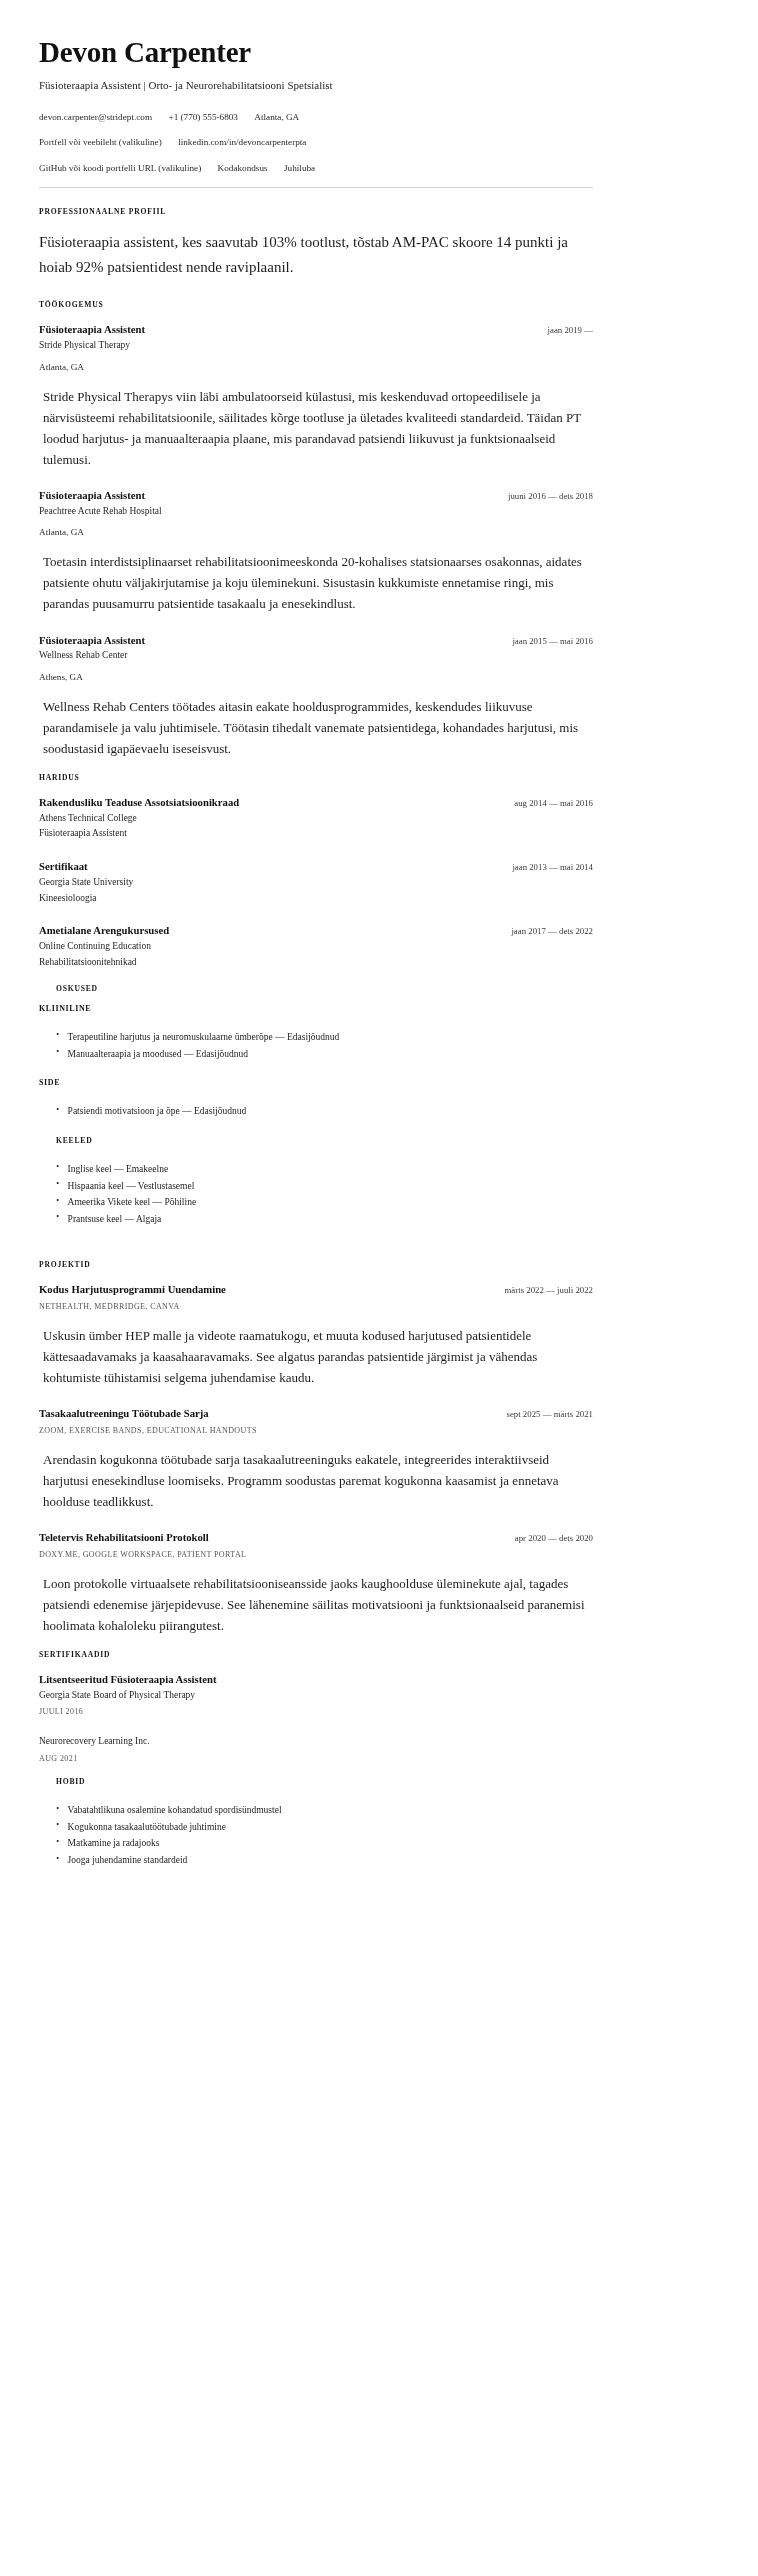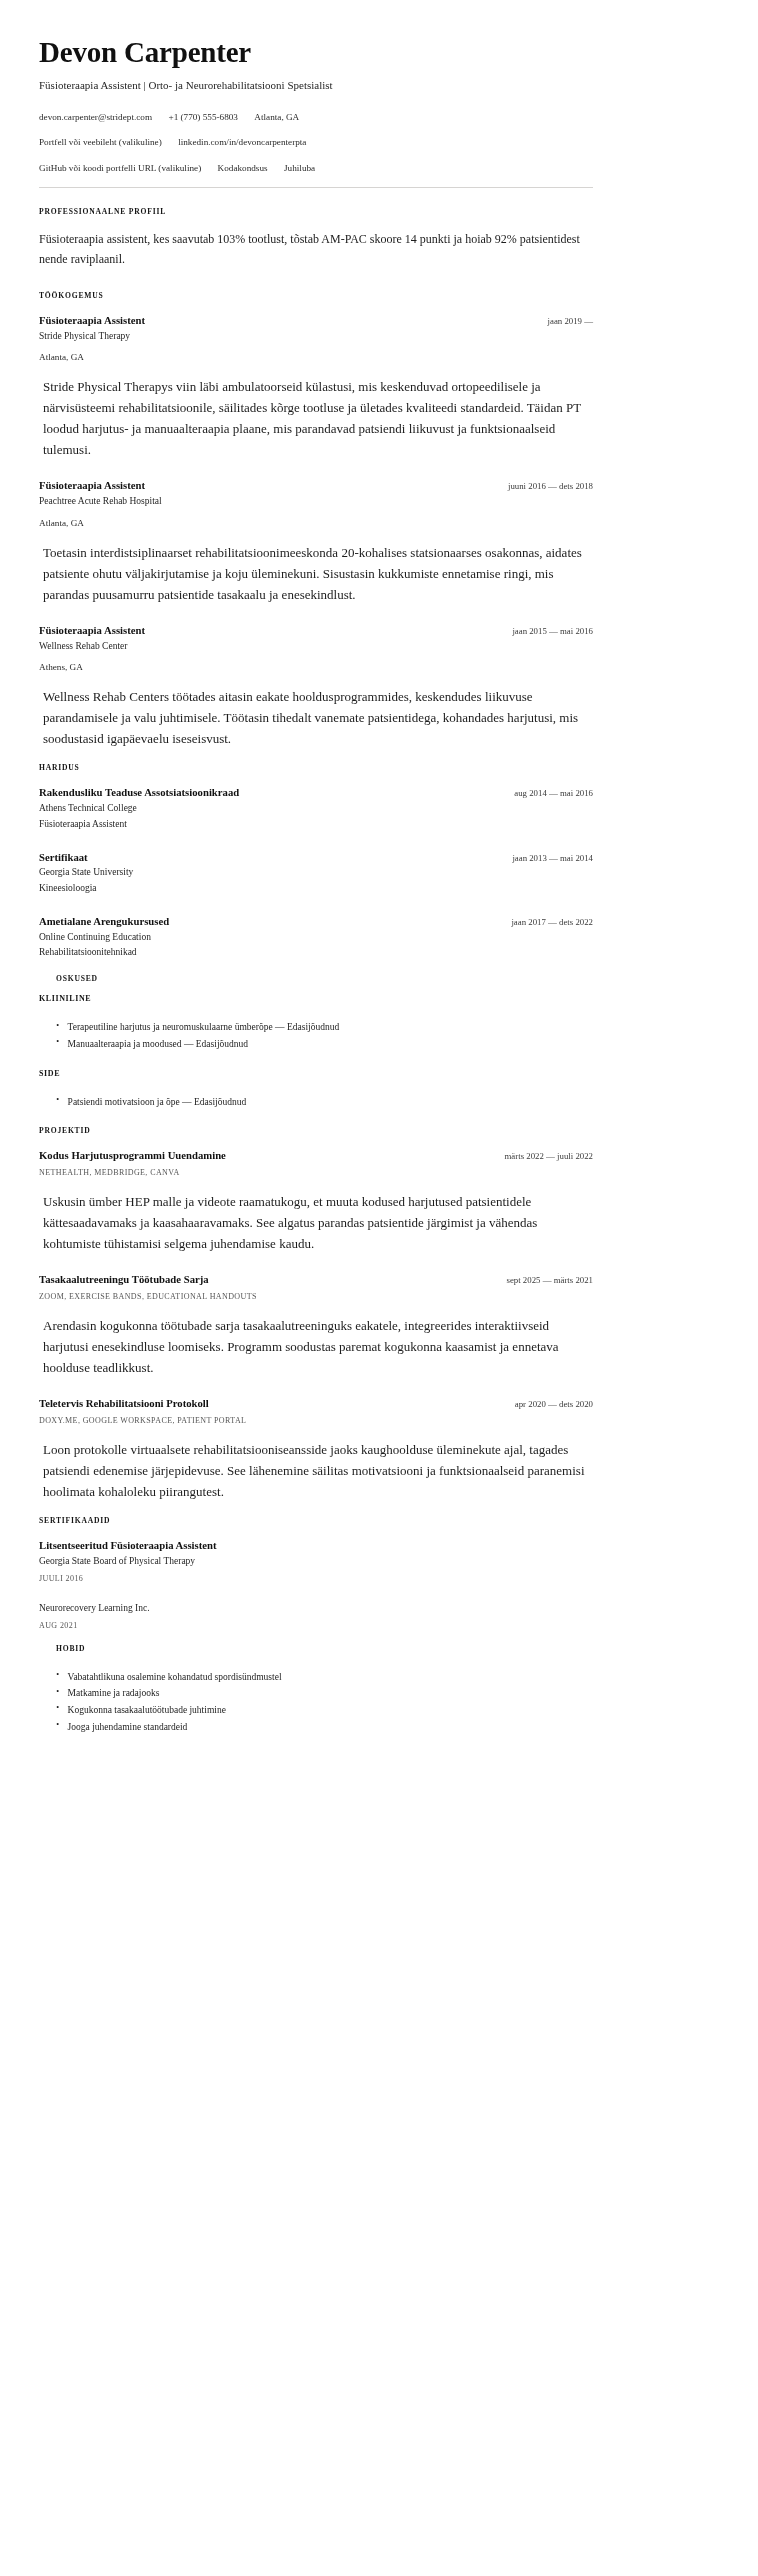--- a/index.html
+++ b/index.html
@@ -61,21 +61,21 @@
     font-size: 7.6px;
     font-weight: 700;
     letter-spacing: 0.8px;
     text-transform: uppercase;
     color: #141414;
     margin: 0 0 14px 0;
   }
   .section-title.tight { margin-bottom: 11.4px; padding-left: 17px; }
 
   .summary {
-    font-size: 12px;
+    font-size: 15px;
     line-height: 1.62;
     margin: 0 0 21.5px 0;
     color: #1d1d1d;
     max-width: 638px;
   }
 
   
   .entry { margin-bottom: 19px; }
   .entry:last-child { margin-bottom: 14px; }
 
@@ -266,20 +266,30 @@
         </div>
         <div class="skill-group">
           <div class="skill-group-title">SIDE</div>
           <ul class="bullets">
             <li>Patsiendi motivatsioon ja õpe — Edasijõudnud</li>
           </ul>
         </div>
       </div>
   </div>
 
+  <div class="section">
+    <h2 class="section-title tight">KEELED</h2>
+    <ul class="bullets" id="languages-list">
+        <li>Inglise keel — Emakeelne</li>
+        <li>Hispaania keel — Vestlustasemel</li>
+        <li>Ameerika Vikete keel — Põhiline</li>
+        <li>Prantsuse keel — Algaja</li>
+      </ul>
+    <div class="gap-lg"></div>
+  </div>
 
   <div class="section">
     <h2 class="section-title">PROJEKTID</h2>
     <div id="projects-list">
         <div class="entry">
           <div class="entry-head">
             <div class="entry-title">Kodus Harjutusprogrammi Uuendamine</div>
             <div class="entry-date">märts 2022 — juuli 2022</div>
           </div>
           <p class="entry-meta">NETHEALTH, MEDBRIDGE, CANVA</p>
@@ -316,20 +326,20 @@
           <p class="entry-sub">Neurorecovery Learning Inc.</p>
           <p class="entry-meta">AUG 2021</p>
         </div>
       </div>
   </div>
 
   <div class="section">
     <h2 class="section-title tight">HOBID</h2>
     <ul class="bullets" id="hobbies-list">
         <li>Vabatahtlikuna osalemine kohandatud spordisündmustel</li>
+        <li>Kogukonna tasakaalutöötubade juhtimine</li>
         <li>Matkamine ja radajooks</li>
-        <li>Kogukonna tasakaalutöötubade juhtimine</li>
         <li>Jooga juhendamine standardeid</li>
       </ul>
   </div>
 
 </div>
 
 
 </body></html>

